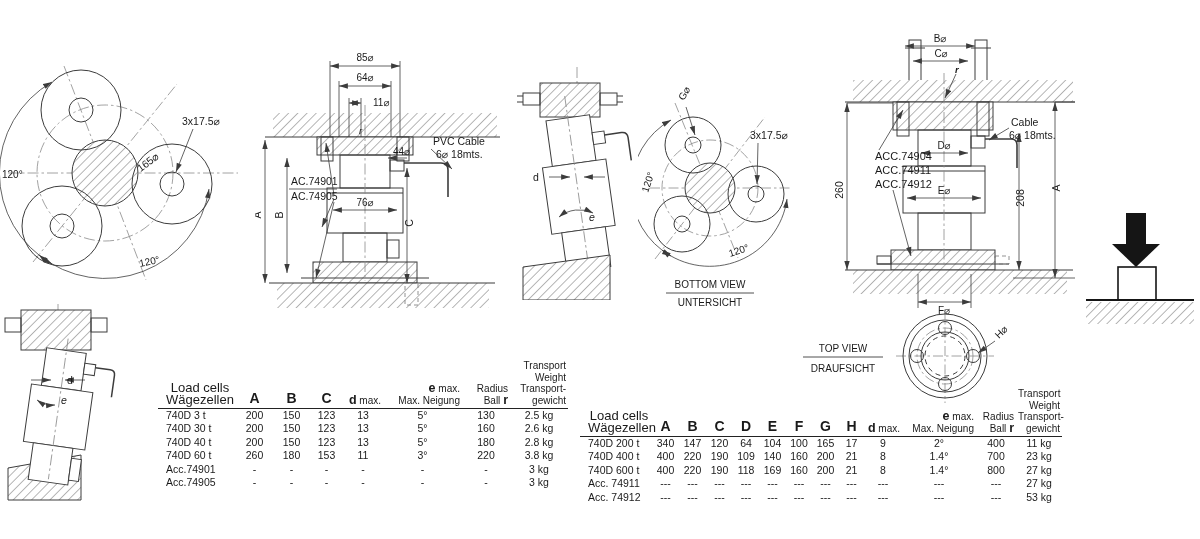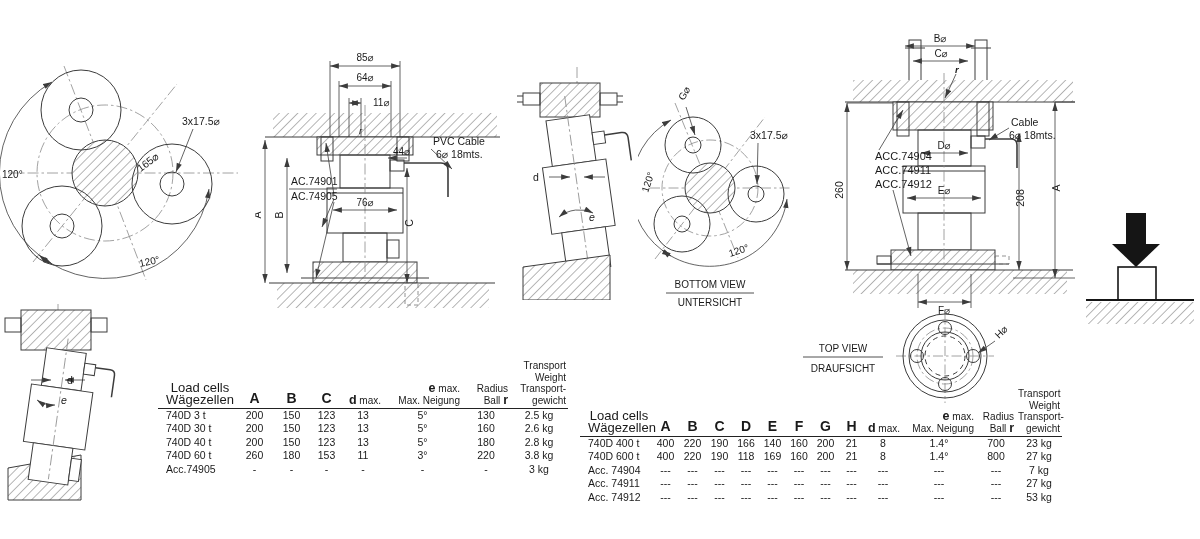--- a/index.html
+++ b/index.html
@@ -390,20 +390,30 @@
         <td class="name">740D 60 t</td>
         <td>260</td>
         <td>180</td>
         <td>153</td>
         <td>11</td>
         <td>3°</td>
         <td>220</td>
         <td>3.8 kg</td>
       </tr>
 
+      <tr>
+        <td class="name">Acc.74901</td>
+        <td>-</td>
+        <td>-</td>
+        <td>-</td>
+        <td>-</td>
+        <td>-</td>
+        <td>-</td>
+        <td>3 kg</td>
+      </tr>
 
       <tr>
         <td class="name">Acc.74905</td>
         <td>-</td>
         <td>-</td>
         <td>-</td>
         <td>-</td>
         <td>-</td>
         <td>-</td>
         <td>3 kg</td>
@@ -471,27 +481,42 @@
         <th>
           <div class="hc">Transport</div>
           <div class="hc">Weight</div>
           <div class="hc">Transport-</div>
           <div class="hc">gewicht</div>
         </th>
       </tr>
     </thead>
     <tbody>
 
+      <tr>
+        <td class="name">740D 200 t</td>
+        <td>340</td>
+        <td>147</td>
+        <td>120</td>
+        <td>64</td>
+        <td>104</td>
+        <td>100</td>
+        <td>165</td>
+        <td>17</td>
+        <td>9</td>
+        <td>2°</td>
+        <td>400</td>
+        <td>11 kg</td>
+      </tr>
 
       <tr>
         <td class="name">740D 400 t</td>
         <td>400</td>
         <td>220</td>
         <td>190</td>
-        <td>166</td>
+        <td>109</td>
         <td>140</td>
         <td>160</td>
         <td>200</td>
         <td>21</td>
         <td>8</td>
         <td>1.4°</td>
         <td>700</td>
         <td>23 kg</td>
       </tr>
 
@@ -504,35 +529,20 @@
         <td>169</td>
         <td>160</td>
         <td>200</td>
         <td>21</td>
         <td>8</td>
         <td>1.4°</td>
         <td>800</td>
         <td>27 kg</td>
       </tr>
 
-      <tr>
-        <td class="name">Acc. 74904</td>
-        <td>---</td>
-        <td>---</td>
-        <td>---</td>
-        <td>---</td>
-        <td>---</td>
-        <td>---</td>
-        <td>---</td>
-        <td>---</td>
-        <td>---</td>
-        <td>---</td>
-        <td>---</td>
-        <td>7 kg</td>
-      </tr>
 
       <tr>
         <td class="name">Acc. 74911</td>
         <td>---</td>
         <td>---</td>
         <td>---</td>
         <td>---</td>
         <td>---</td>
         <td>---</td>
         <td>---</td>

